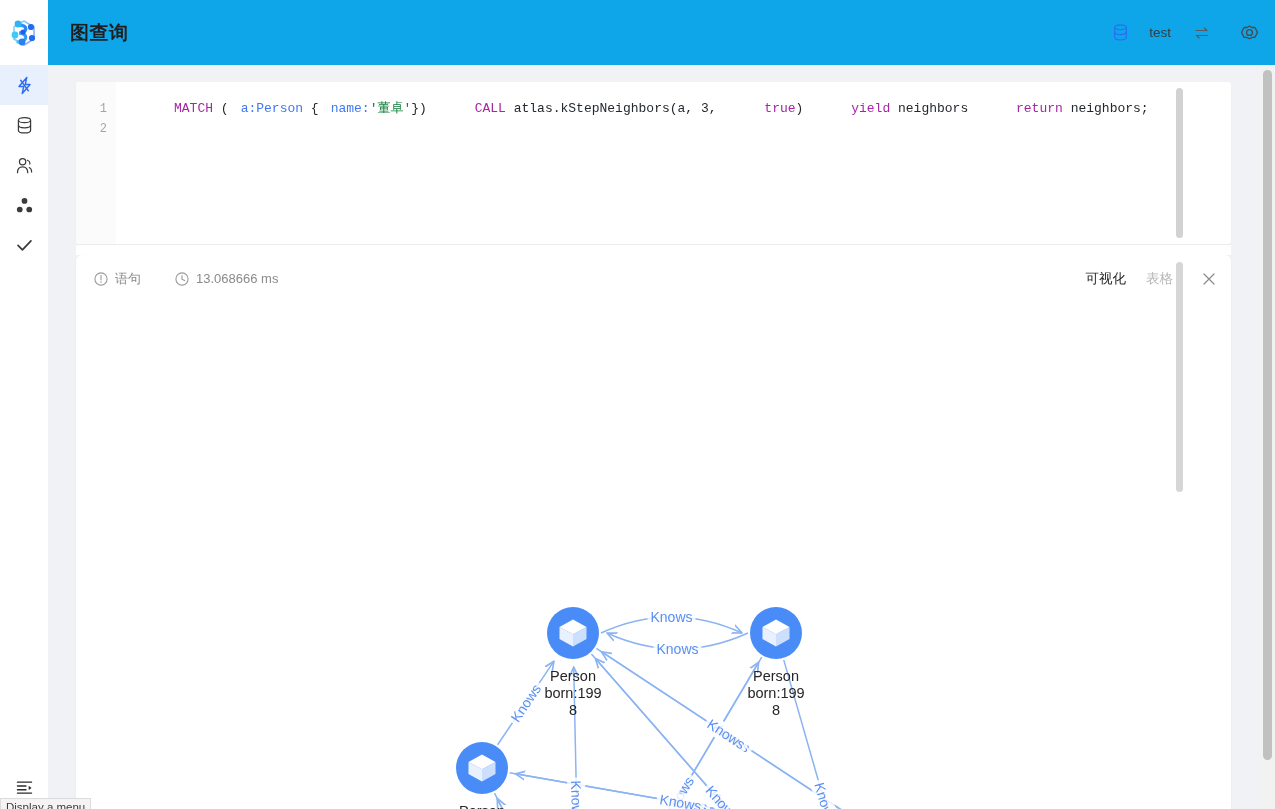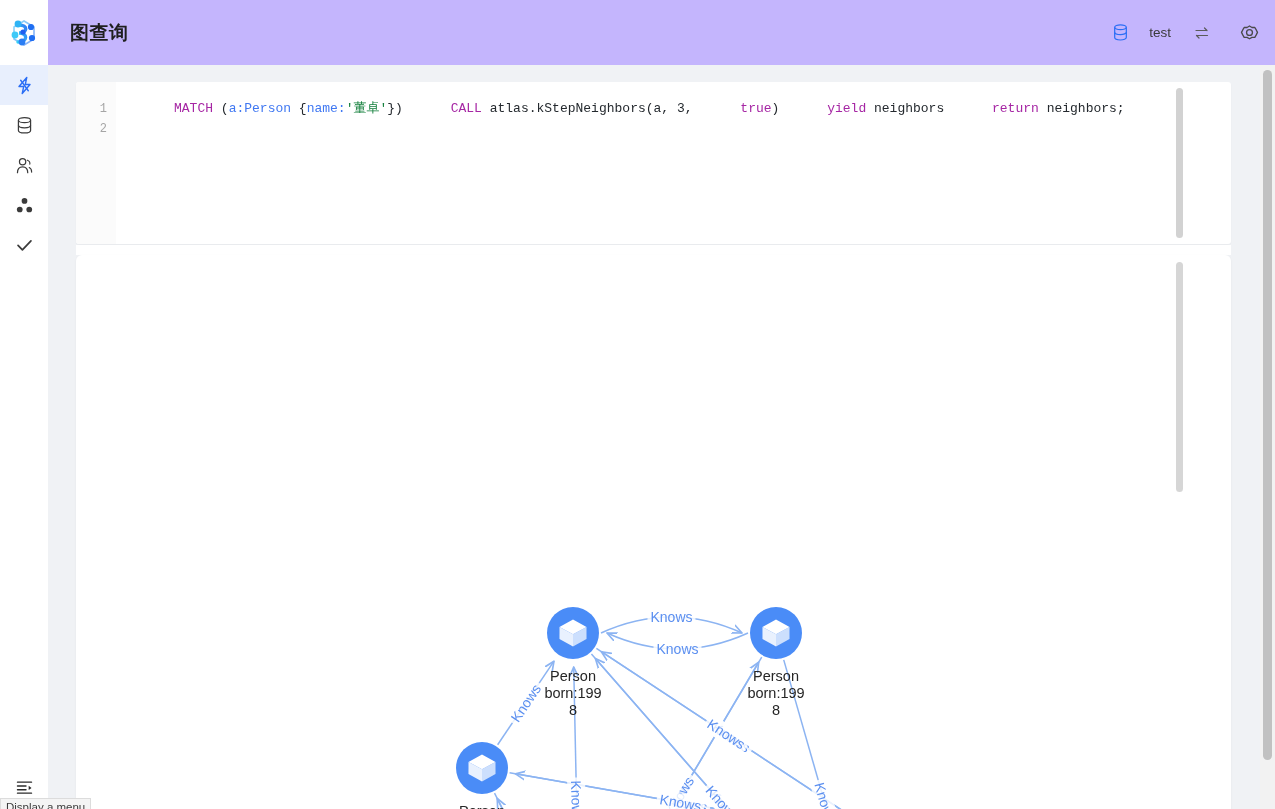--- a/index.html
+++ b/index.html
@@ -7,21 +7,21 @@
     width: 1275px; height: 809px;
     overflow: hidden;
     font-family: "Liberation Sans", sans-serif;
     background: #f0f2f5;
   }
   body { position: relative; }
 
   
   .header {
     position: absolute; left: 0; top: 0; width: 1275px; height: 65px;
-    background: #c4b5fd;
+    background: #0ea5e9;
     display: flex; align-items: center;
     z-index: 20;
   }
   .logo-box {
     width: 48px; height: 65px;
     display: flex; align-items: center; justify-content: center;
     background: #ffffff;
   }
   .logo-svg { width: 34px; height: 34px; display: block; }
   .header-title {
@@ -94,21 +94,21 @@
     text-align: right; padding-right: 9px;
     line-height: 20px;
   }
   .code-area {
     position: absolute; left: 58px; top: 17px; right: 0;
     font-family: "Liberation Mono", monospace;
     font-size: 13px; line-height: 20px;
     white-space: pre; color: #24292e;
   }
   .kw { color: #a626a4; padding-left: 40px; }
-  .ident { color: #4078f2; }
+  .ident { color: #4078f2; margin-left: 12px; }
   .str { color: #15803d; }
   .btn-row {
     position: absolute; left: 28px; top: 186px;
     width: 1155px; height: 46px;
     display: flex; justify-content: flex-end; align-items: center;
     gap: 12px; padding-right: 42px;
   }
   .btn {
     font-family: "Liberation Sans", sans-serif;
     font-size: 13.5px;
@@ -274,20 +274,44 @@
     <div class="code-area" id="code-area"><span class="kw">MATCH</span><span> (</span><span class="ident">a:Person</span><span> {</span><span class="ident">name:</span><span class="str">'董卓'</span><span>}) </span><span class="kw">CALL</span><span> atlas.kStepNeighbors(a, 3, </span><span class="kw">true</span><span>) </span><span class="kw">yield</span><span> neighbors </span><span class="kw">return</span><span> neighbors;</span></div>
   </div>
   <div class="gap-strip"></div>
 
   <div class="btn-row">
     <button class="btn btn-primary">执行</button>
     <button class="btn btn-disabled">取消</button>
   </div>
 
   <div class="result-card">
+    <div class="result-bar">
+      <div class="meta">
+        <svg viewBox="0 0 14 14">
+          <circle cx="7" cy="7" r="6.1" fill="none" stroke="#9a9a9a" stroke-width="1.1"></circle>
+          <path d="M7 3.6 V7.8" stroke="#9a9a9a" stroke-width="1.1" stroke-linecap="round"></path>
+          <circle cx="7" cy="10.1" r="0.75" fill="#9a9a9a"></circle>
+        </svg>
+        <span>语句</span>
+      </div>
+      <div class="meta">
+        <svg viewBox="0 0 14 14">
+          <circle cx="7" cy="7" r="6.1" fill="none" stroke="#9a9a9a" stroke-width="1.1"></circle>
+          <path d="M7 3.5 V7.2 L9.6 8.6" fill="none" stroke="#9a9a9a" stroke-width="1.1" stroke-linecap="round" stroke-linejoin="round"></path>
+        </svg>
+        <span>13.068666 ms</span>
+      </div>
+      <div class="result-tabs">
+        <div class="rtab active">可视化</div>
+        <div class="rtab inactive">表格</div>
+        <svg class="close-x" viewBox="0 0 16 16">
+          <path d="M3 3 L13 13 M13 3 L3 13" stroke="#8a8a8a" stroke-width="1.2" stroke-linecap="round"></path>
+        </svg>
+      </div>
+    </div>
 
     <div class="graph-wrap">
       <svg class="graph-svg" id="graph-svg" width="1140" height="507" viewBox="0 0 1140 507">
         <defs>
           <marker id="arw" viewBox="0 0 10 10" refX="9" refY="5" markerWidth="7" markerHeight="7" orient="auto-start-reverse">
             <path d="M 0 1 L 9 5 L 0 9" fill="none" stroke="#8cb4f2" stroke-width="1.6" stroke-linecap="round" stroke-linejoin="round"></path>
           </marker>
         </defs>
         <g id="edge-layer">
             <path d="M 525 325 Q 595.5 293 666 325" fill="none" stroke="#8cb4f2" stroke-width="1.5" marker-end="url(#arw)"></path>

